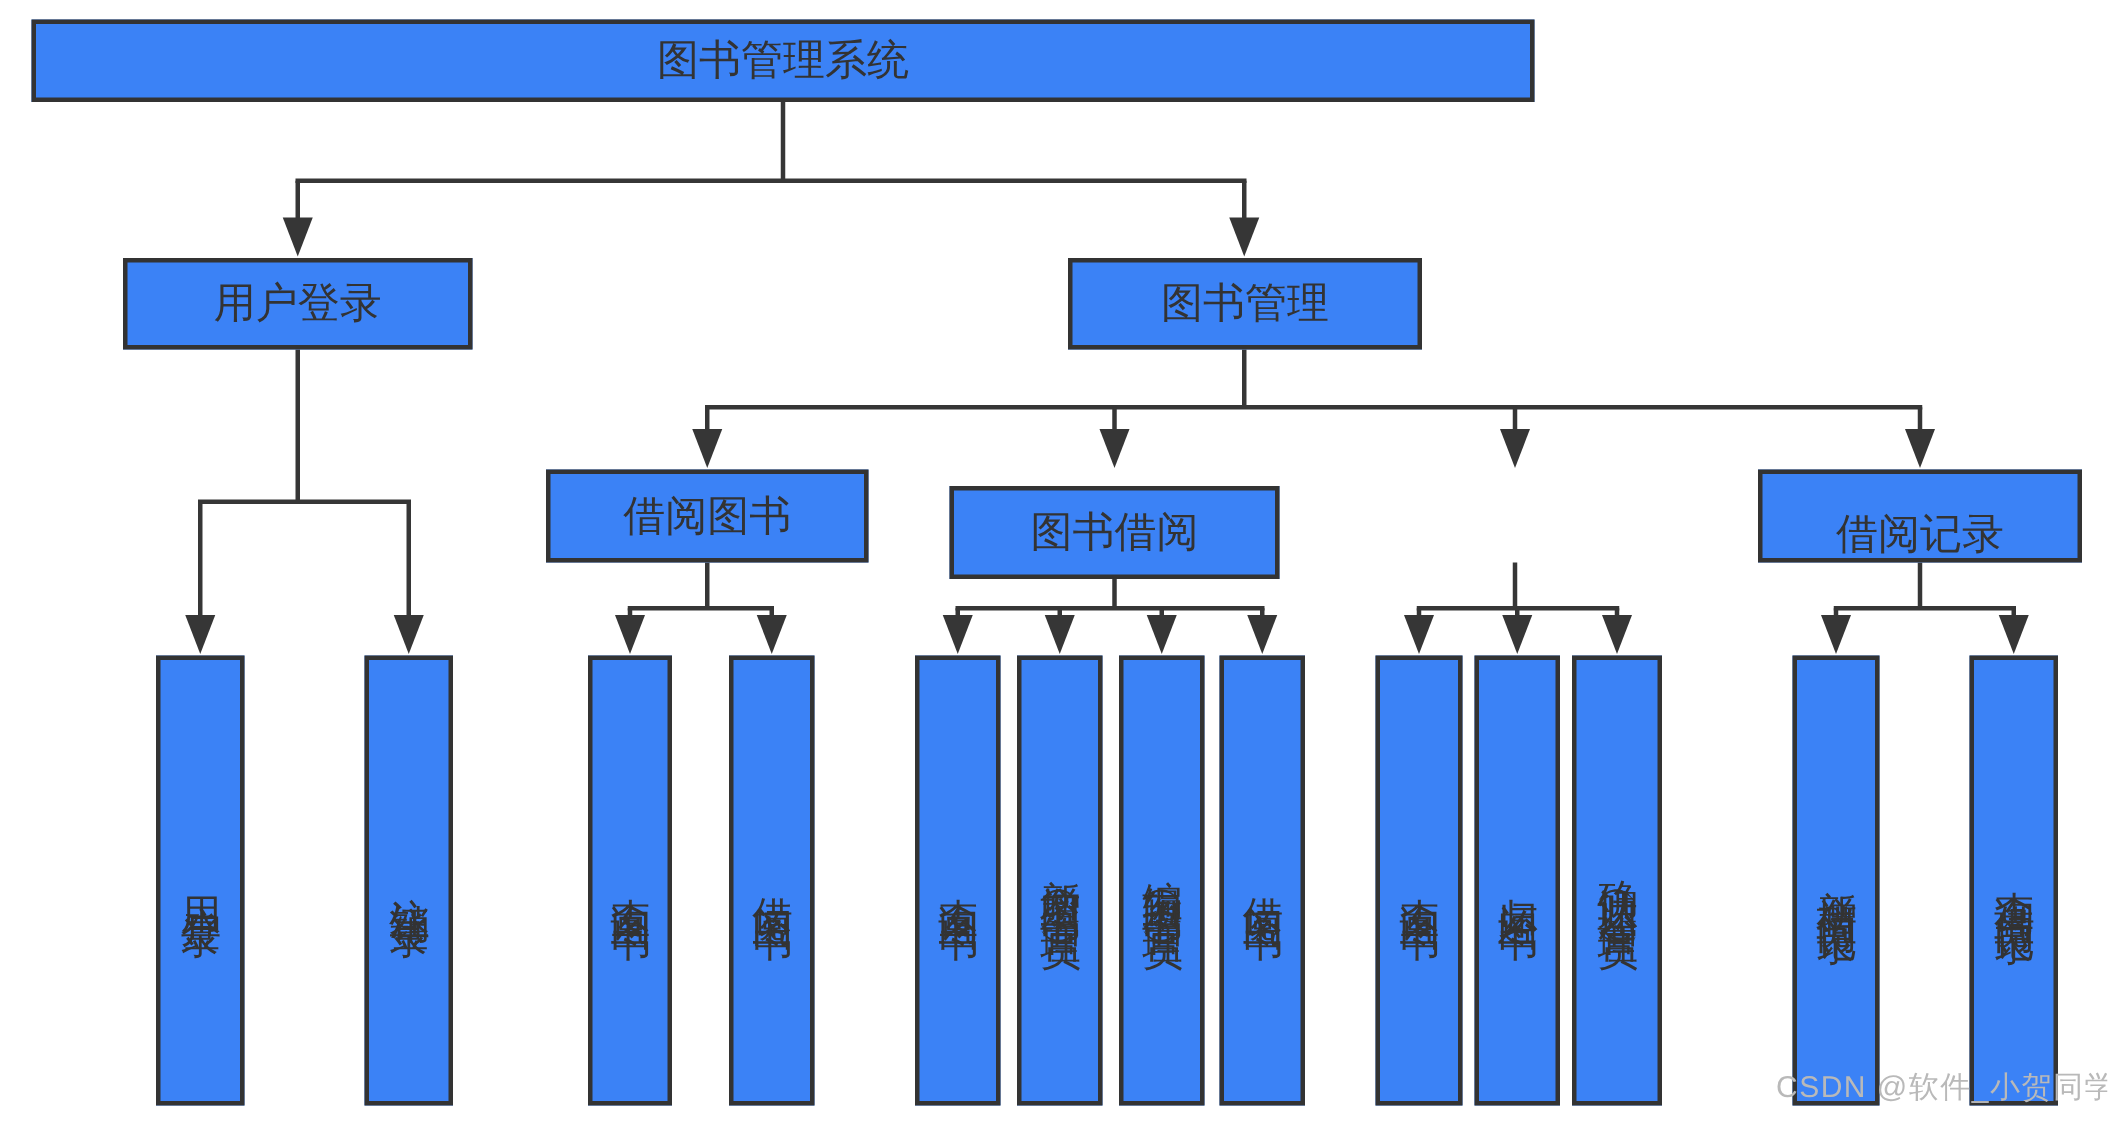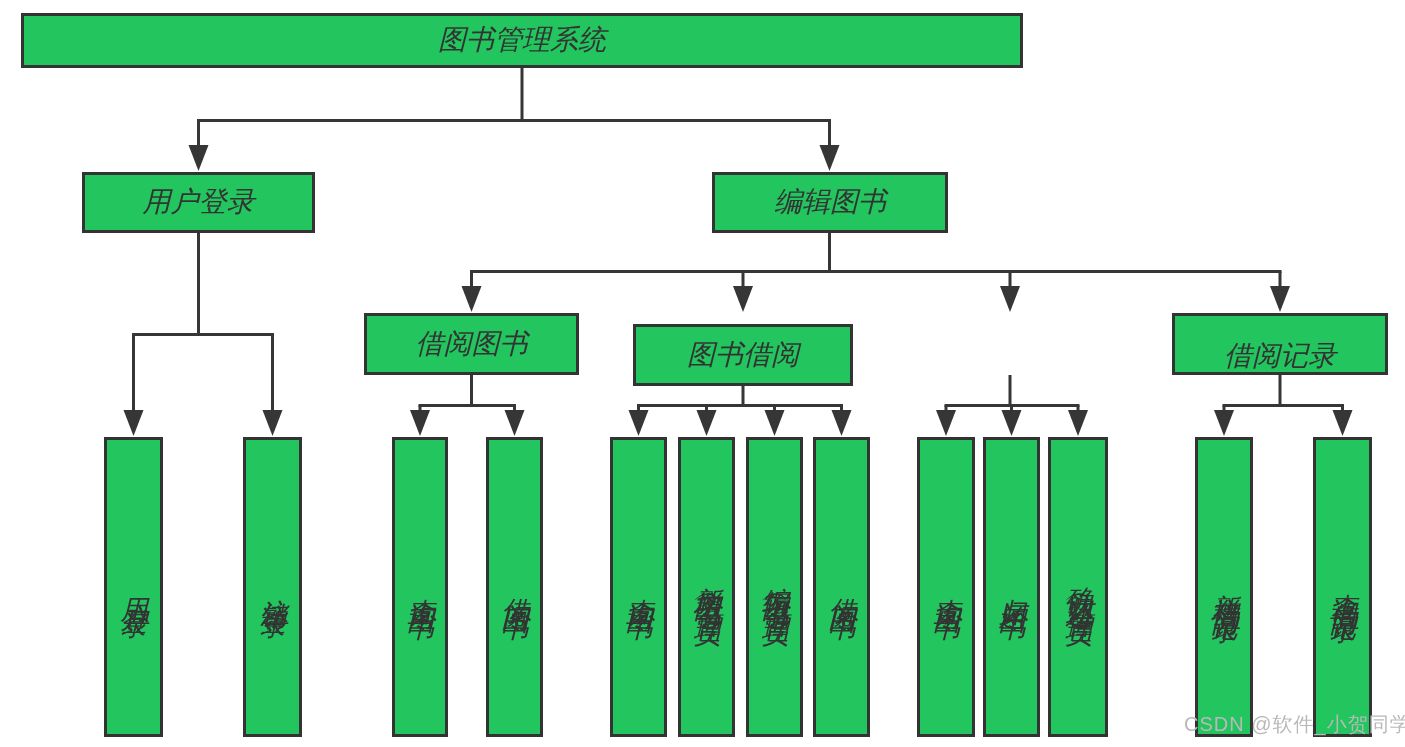--- a/index.html
+++ b/index.html
@@ -19,28 +19,27 @@
   #connector-layer {
     position: absolute;
     left: 0;
     top: 0;
     width: 1405px;
     height: 747px;
     pointer-events: none;
   }
   .box {
     position: absolute;
-    background: #22c55e;
+    background: #3b82f6;
     border: 3px solid #333333;
     box-sizing: border-box;
     display: flex;
     align-items: center;
     justify-content: center;
     color: #333333;
-    font-style: italic;
   }
   .h-label {
     font-size: 28px;
     line-height: 1.1;
     white-space: nowrap;
     color: #333333;
   }
   .v-label {
     writing-mode: vertical-rl;
     -webkit-writing-mode: vertical-rl;
@@ -161,21 +160,21 @@
   </svg>
 
   <div class="box n-root">
     <span class="h-label">图书管理系统</span>
   </div>
 
   <div class="box n-login">
     <span class="h-label">用户登录</span>
   </div>
   <div class="box n-mgmt">
-    <span class="h-label">编辑图书</span>
+    <span class="h-label">图书管理</span>
   </div>
 
   <div class="box n-rec">
     <span class="h-label">借阅图书</span>
   </div>
   <div class="box n-borrow">
     <span class="h-label">图书借阅</span>
   </div>
   <div class="box n-records">
     <span class="h-label">借阅记录</span>

